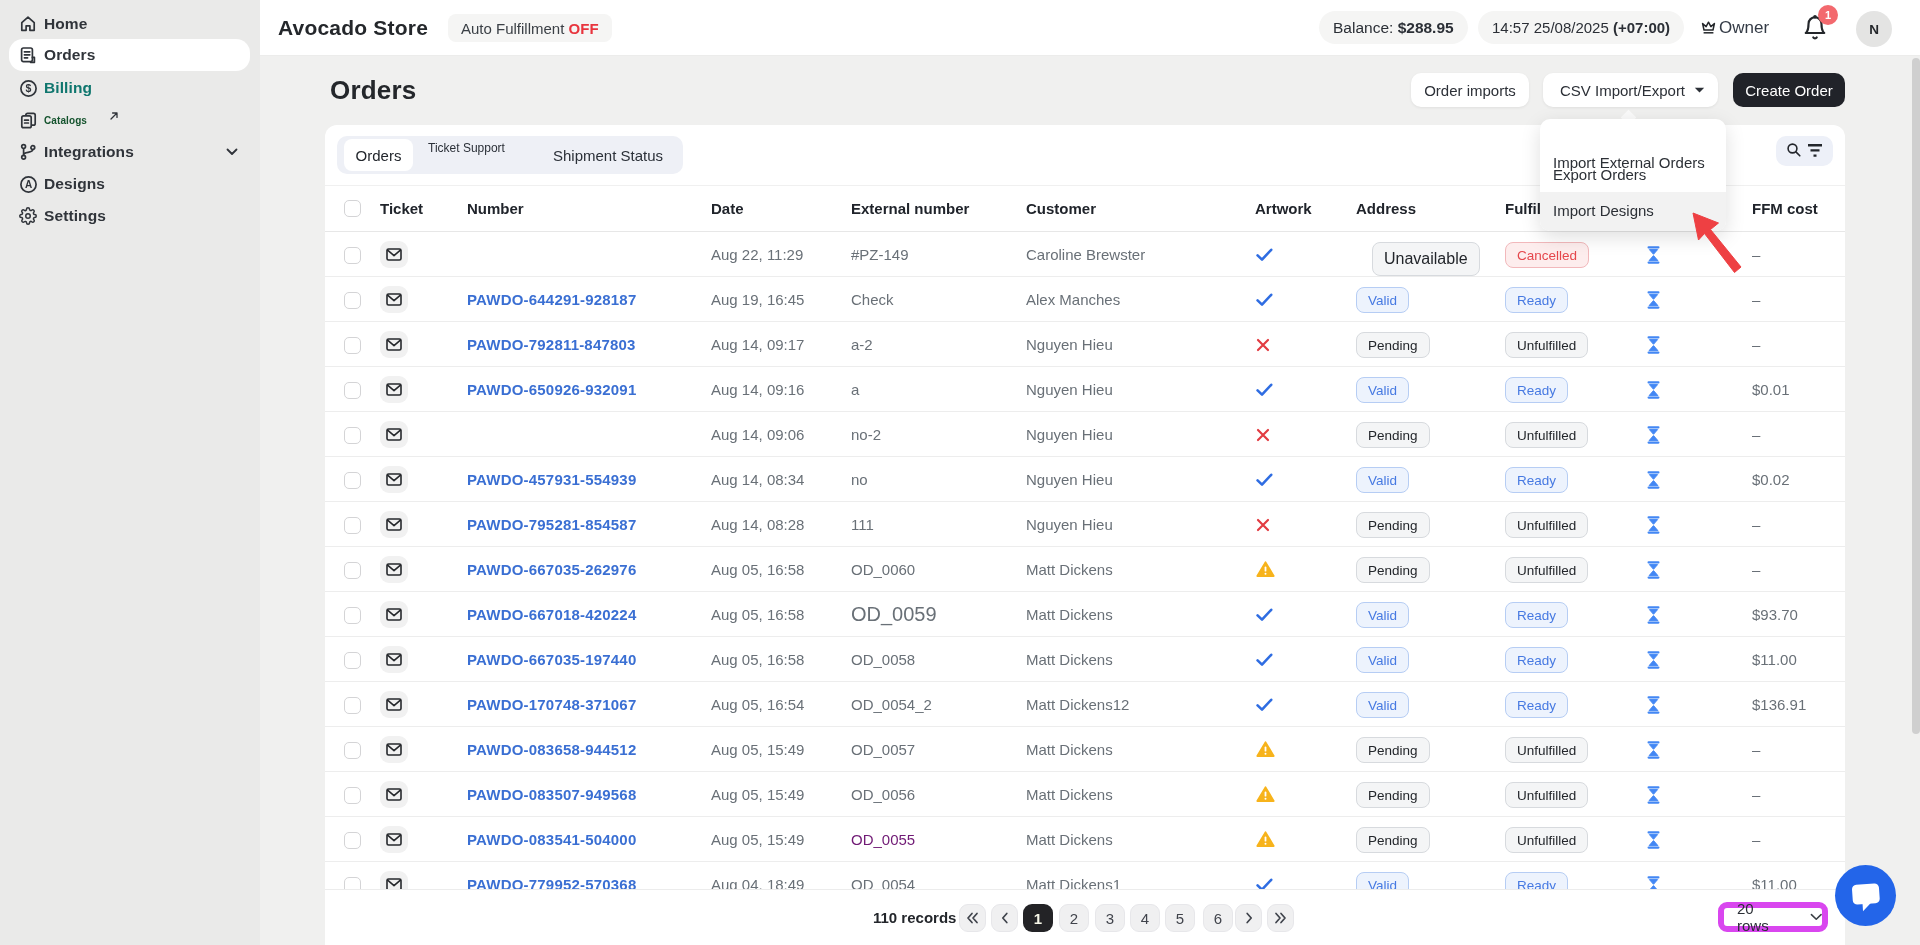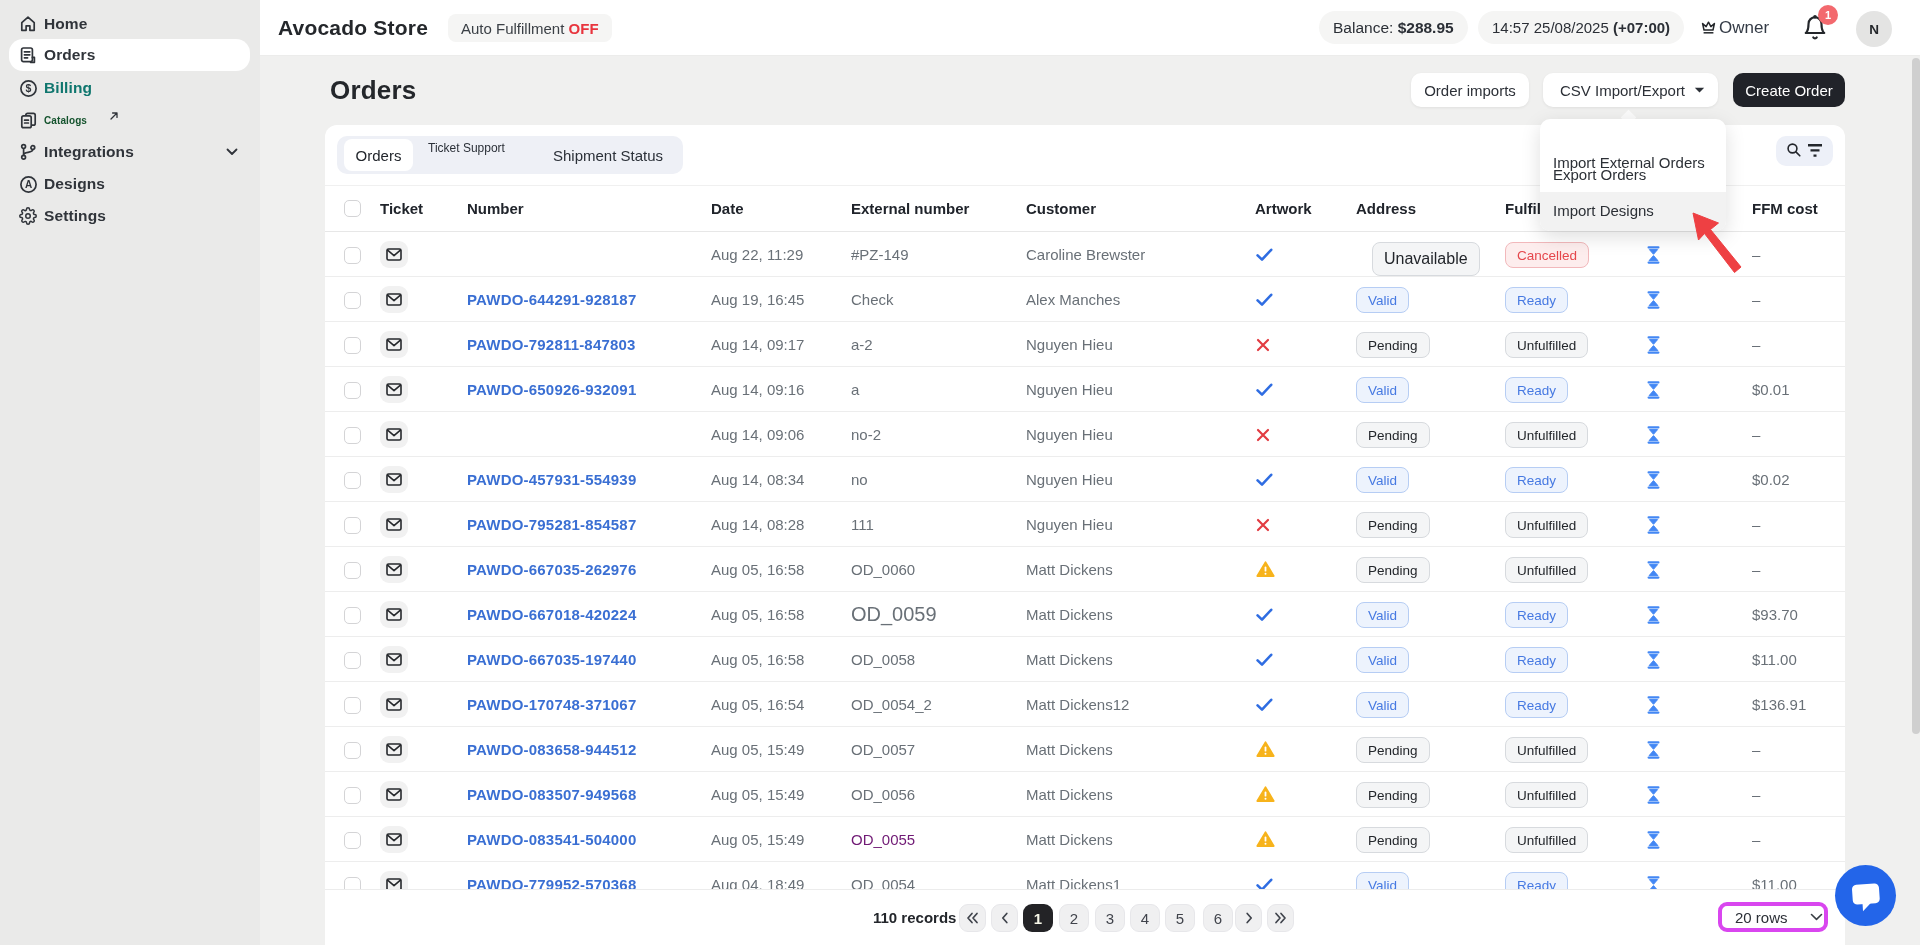--- a/index.html
+++ b/index.html
@@ -565,21 +565,21 @@
 <div class="abs cv" style="left:1235px;top:904px;width:27px;height:28px;background:#f0f0f1;border:1px solid #e7e7ea;border-radius:9px;justify-content:center;font-size:17px;color:#41444c;">
     <svg width="8" height="12" viewBox="0 0 8 12">
       <path d="M2.2 1.5 L6.2 6 L2.2 10.5" stroke="#3f434b" stroke-width="1.7" fill="none" stroke-linecap="round" stroke-linejoin="round"></path>
     </svg>
   </div>
 <div class="abs cv" style="left:1267px;top:904px;width:27px;height:28px;background:#f0f0f1;border:1px solid #e7e7ea;border-radius:9px;justify-content:center;font-size:16px;color:#41444c;">
     <svg width="13" height="12" viewBox="0 0 13 12">
       <path d="M2 1.5 L6 6 L2 10.5 M7 1.5 L11 6 L7 10.5" stroke="#3f434b" stroke-width="1.7" fill="none" stroke-linecap="round" stroke-linejoin="round"></path>
     </svg>
   </div>
-<div class="abs cv" style="left:1718px;top:902px;width:110px;height:30px;background:#fff;border:4px solid #d946ef;border-radius:9px;font-size:15px;color:#2b2f36;padding-left:13px;">20 rows<svg style="margin-left:22px;" width="13" height="8" viewBox="0 0 13 8">
+<div class="abs cv" style="left:1718px;top:902px;width:110px;height:30px;background:#fff;border:6px solid #d946ef;border-radius:9px;font-size:15px;color:#2b2f36;padding-left:13px;">20 rows<svg style="margin-left:22px;" width="13" height="8" viewBox="0 0 13 8">
       <path d="M1.5 1.5 L6.5 6.3 L11.5 1.5" stroke="#3a3f45" stroke-width="1.6" fill="none" stroke-linecap="round" stroke-linejoin="round"></path>
     </svg></div>
 <div class="abs" style="left:1623px;top:112px;width:11px;height:11px;background:#fafafa;transform:rotate(45deg);"></div>
 <div class="abs" style="left:1540px;top:119px;width:186px;height:112px;background:#fff;border-radius:10px;box-shadow:0 6px 20px rgba(0,0,0,.13);"></div>
 <div class="abs" style="left:1540px;top:192px;width:186px;height:39px;background:#f2f2f2;border-radius:0 0 10px 10px;"></div>
 <div class="abs cv" style="left:1553px;top:120px;height:36px;font-size:15px;color:#2c3036;margin-top:24px;">Import External Orders</div>
 <div class="abs cv" style="left:1553px;top:156px;height:36px;font-size:15px;color:#2c3036;">Export Orders</div>
 <div class="abs cv" style="left:1553px;top:192px;height:36px;font-size:15px;color:#2c3036;">Import Designs</div>
 <svg class="abs" style="left:1680px;top:205px;" width="75" height="80" viewBox="0 0 75 80">
     <path d="M13 8 L18.5 35 L24.5 28.5 L54.5 67.5 L61 62 L30.5 24.5 L38.5 18 Z" fill="#ee4043" stroke="#ee4043" stroke-width="1" stroke-linejoin="round"></path>

